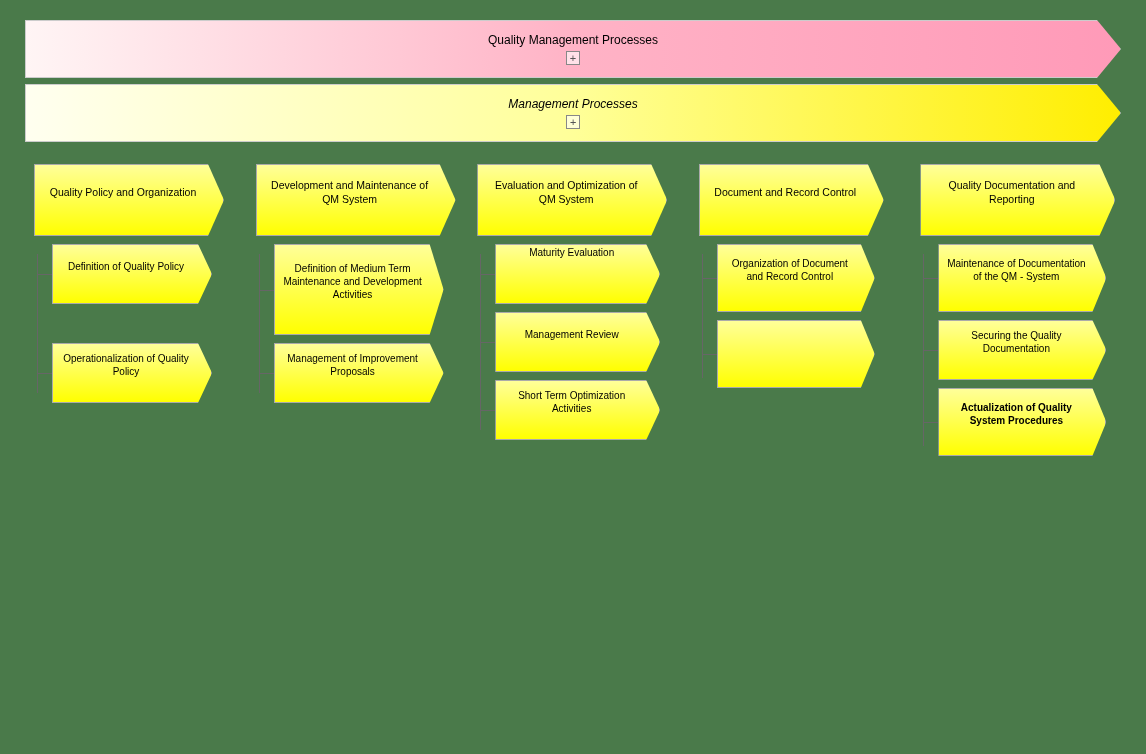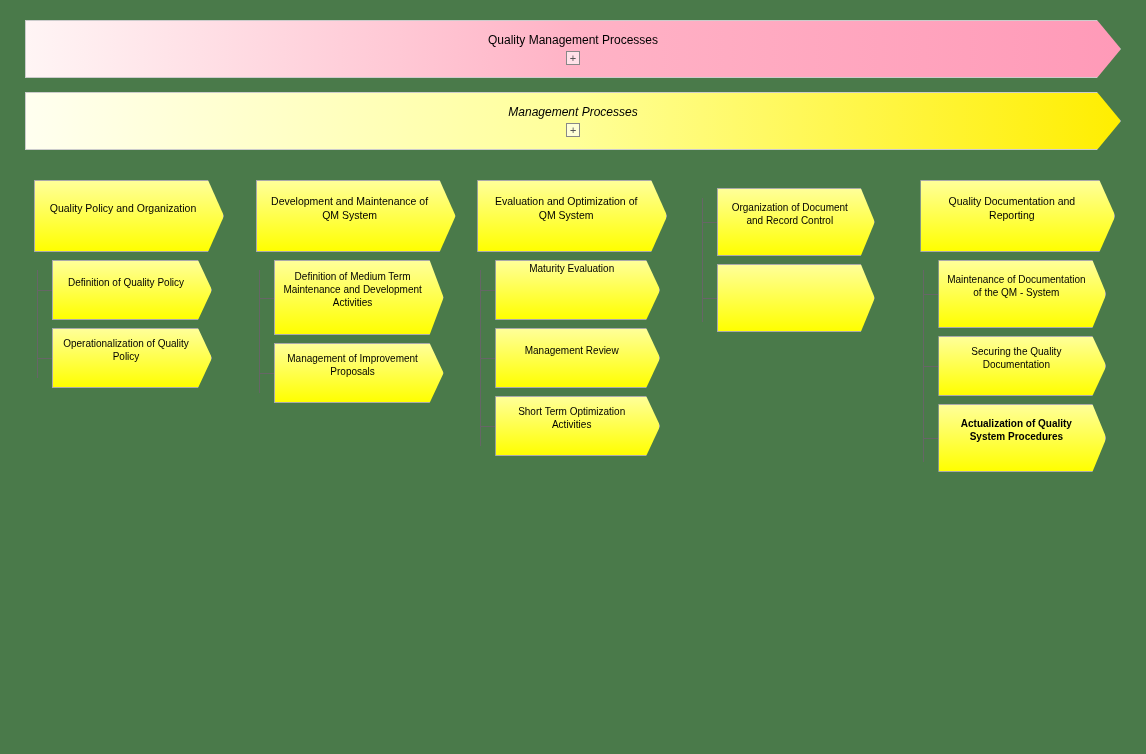--- a/index.html
+++ b/index.html
@@ -9,21 +9,21 @@
       font-size: 11px;
       width: 1146px;
       min-height: 754px;
       overflow: auto;
     }
 
     .diagram-container {
       padding: 20px 15px;
       display: flex;
       flex-direction: column;
-      gap: 10px;
+      gap: 2px;
     }
 
     
     .banner {
       position: relative;
       height: 52px;
       display: flex;
       align-items: center;
       justify-content: center;
       margin: 0 10px;
@@ -176,36 +176,36 @@
         <div class="mid-chevron-shape"></div>
         <span class="mid-chevron-text">Quality Policy and Organization</span>
         <span class="plus-icon">+</span>
       </div>
       <div class="children-area">
         <div class="child-chevron" style="width:160px;">
           <div class="child-chevron-shape"></div>
           <span class="child-chevron-text">Definition of Quality Policy</span>
           <span class="plus-icon">+</span>
         </div>
-        <div class="child-chevron" style="width:160px;">
+        <div class="child-chevron" style="width:160px;margin-top:31px;">
           <div class="child-chevron-shape"></div>
           <span class="child-chevron-text">Operationalization of Quality Policy</span>
           <span class="plus-icon">+</span>
         </div>
       </div>
     </div>
 
     <div class="col-unit">
       <div class="mid-chevron" style="width:200px;">
         <div class="mid-chevron-shape"></div>
         <span class="mid-chevron-text">Development and Maintenance of QM System</span>
         <span class="plus-icon">+</span>
       </div>
       <div class="children-area">
-        <div class="child-chevron" style="width:170px;height:75px;">
+        <div class="child-chevron" style="width:170px;height:91px;">
           <div class="child-chevron-shape"></div>
           <span class="child-chevron-text">Definition of Medium Term Maintenance and Development Activities</span>
           <span class="plus-icon">+</span>
         </div>
         <div class="child-chevron" style="width:170px;">
           <div class="child-chevron-shape"></div>
           <span class="child-chevron-text">Management of Improvement Proposals</span>
           <span class="plus-icon">+</span>
         </div>
       </div>
@@ -230,20 +230,25 @@
         </div>
         <div class="child-chevron" style="width:165px;">
           <div class="child-chevron-shape"></div>
           <span class="child-chevron-text">Short Term Optimization Activities</span>
           <span class="plus-icon">+</span>
         </div>
       </div>
     </div>
 
     <div class="col-unit">
+      <div class="mid-chevron" style="width:185px;">
+        <div class="mid-chevron-shape"></div>
+        <span class="mid-chevron-text">Document and Record Control</span>
+        <span class="plus-icon">+</span>
+      </div>
       <div class="children-area">
         <div class="child-chevron" style="width:158px;height:68px;">
           <div class="child-chevron-shape"></div>
           <span class="child-chevron-text">Organization of Document and Record Control</span>
           <span class="plus-icon">+</span>
         </div>
         <div class="child-chevron" style="width:158px;height:68px;">
           <div class="child-chevron-shape"></div>
           <span class="plus-icon">+</span>
         </div>

